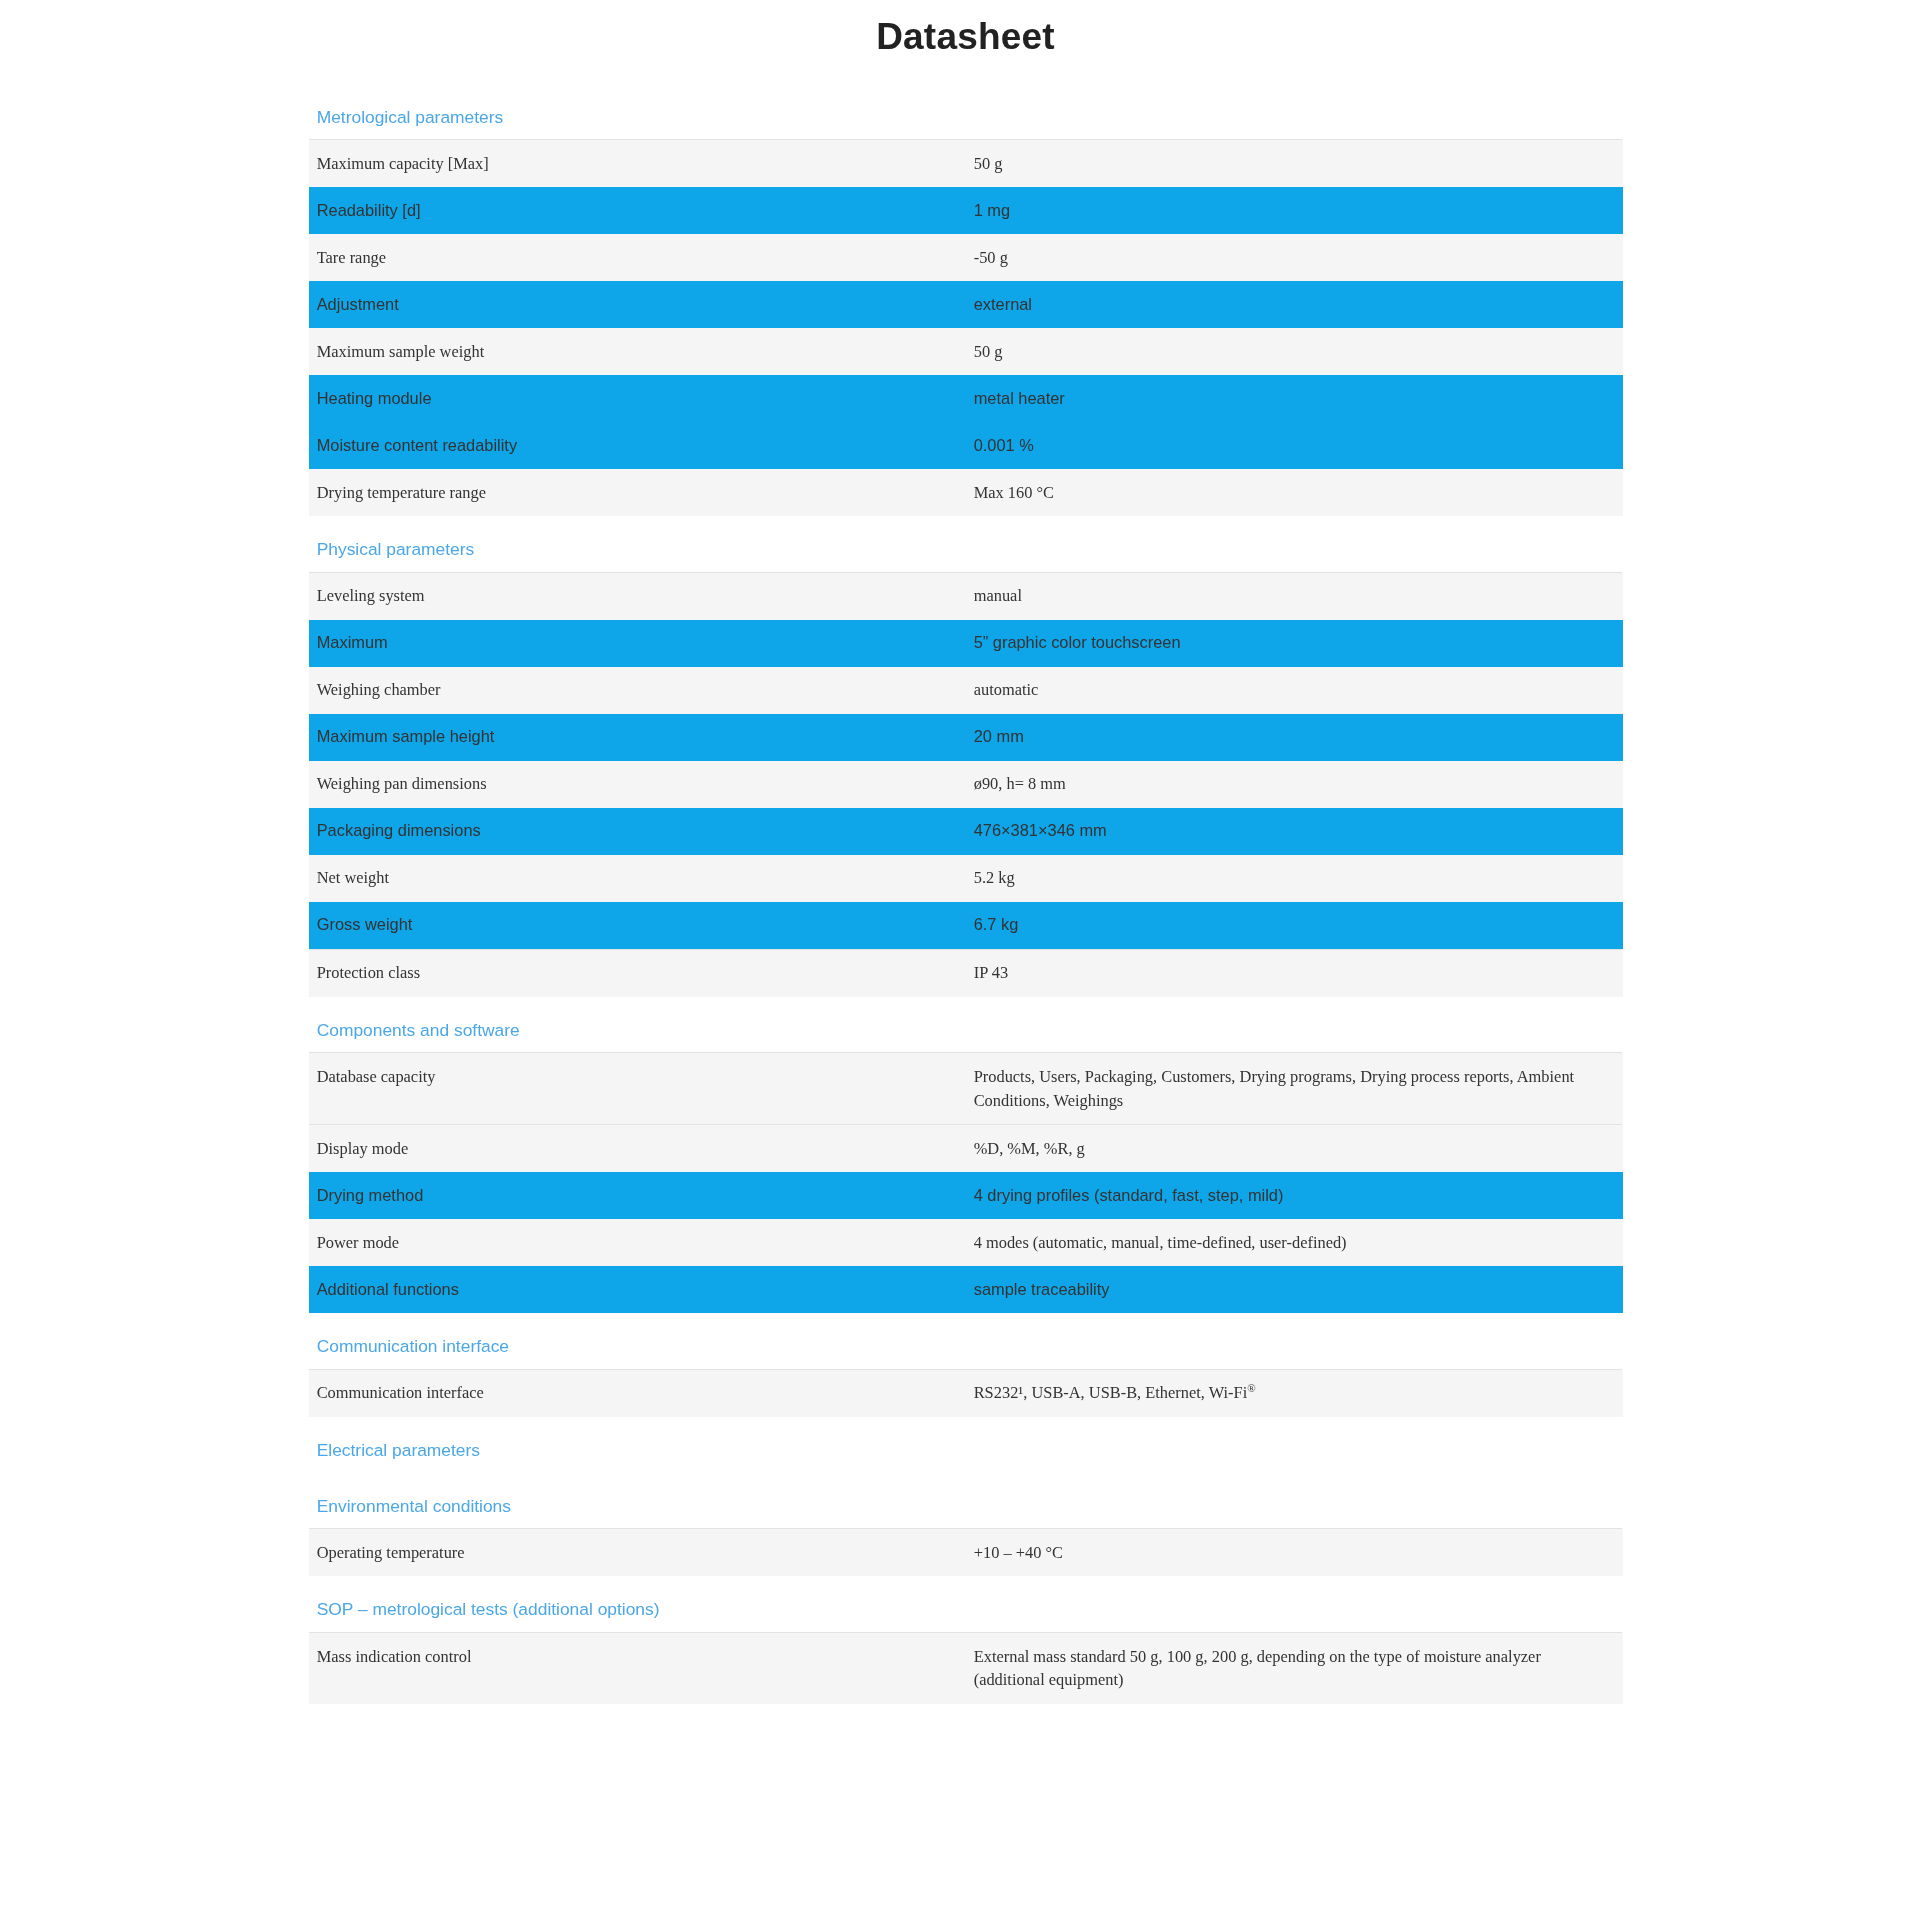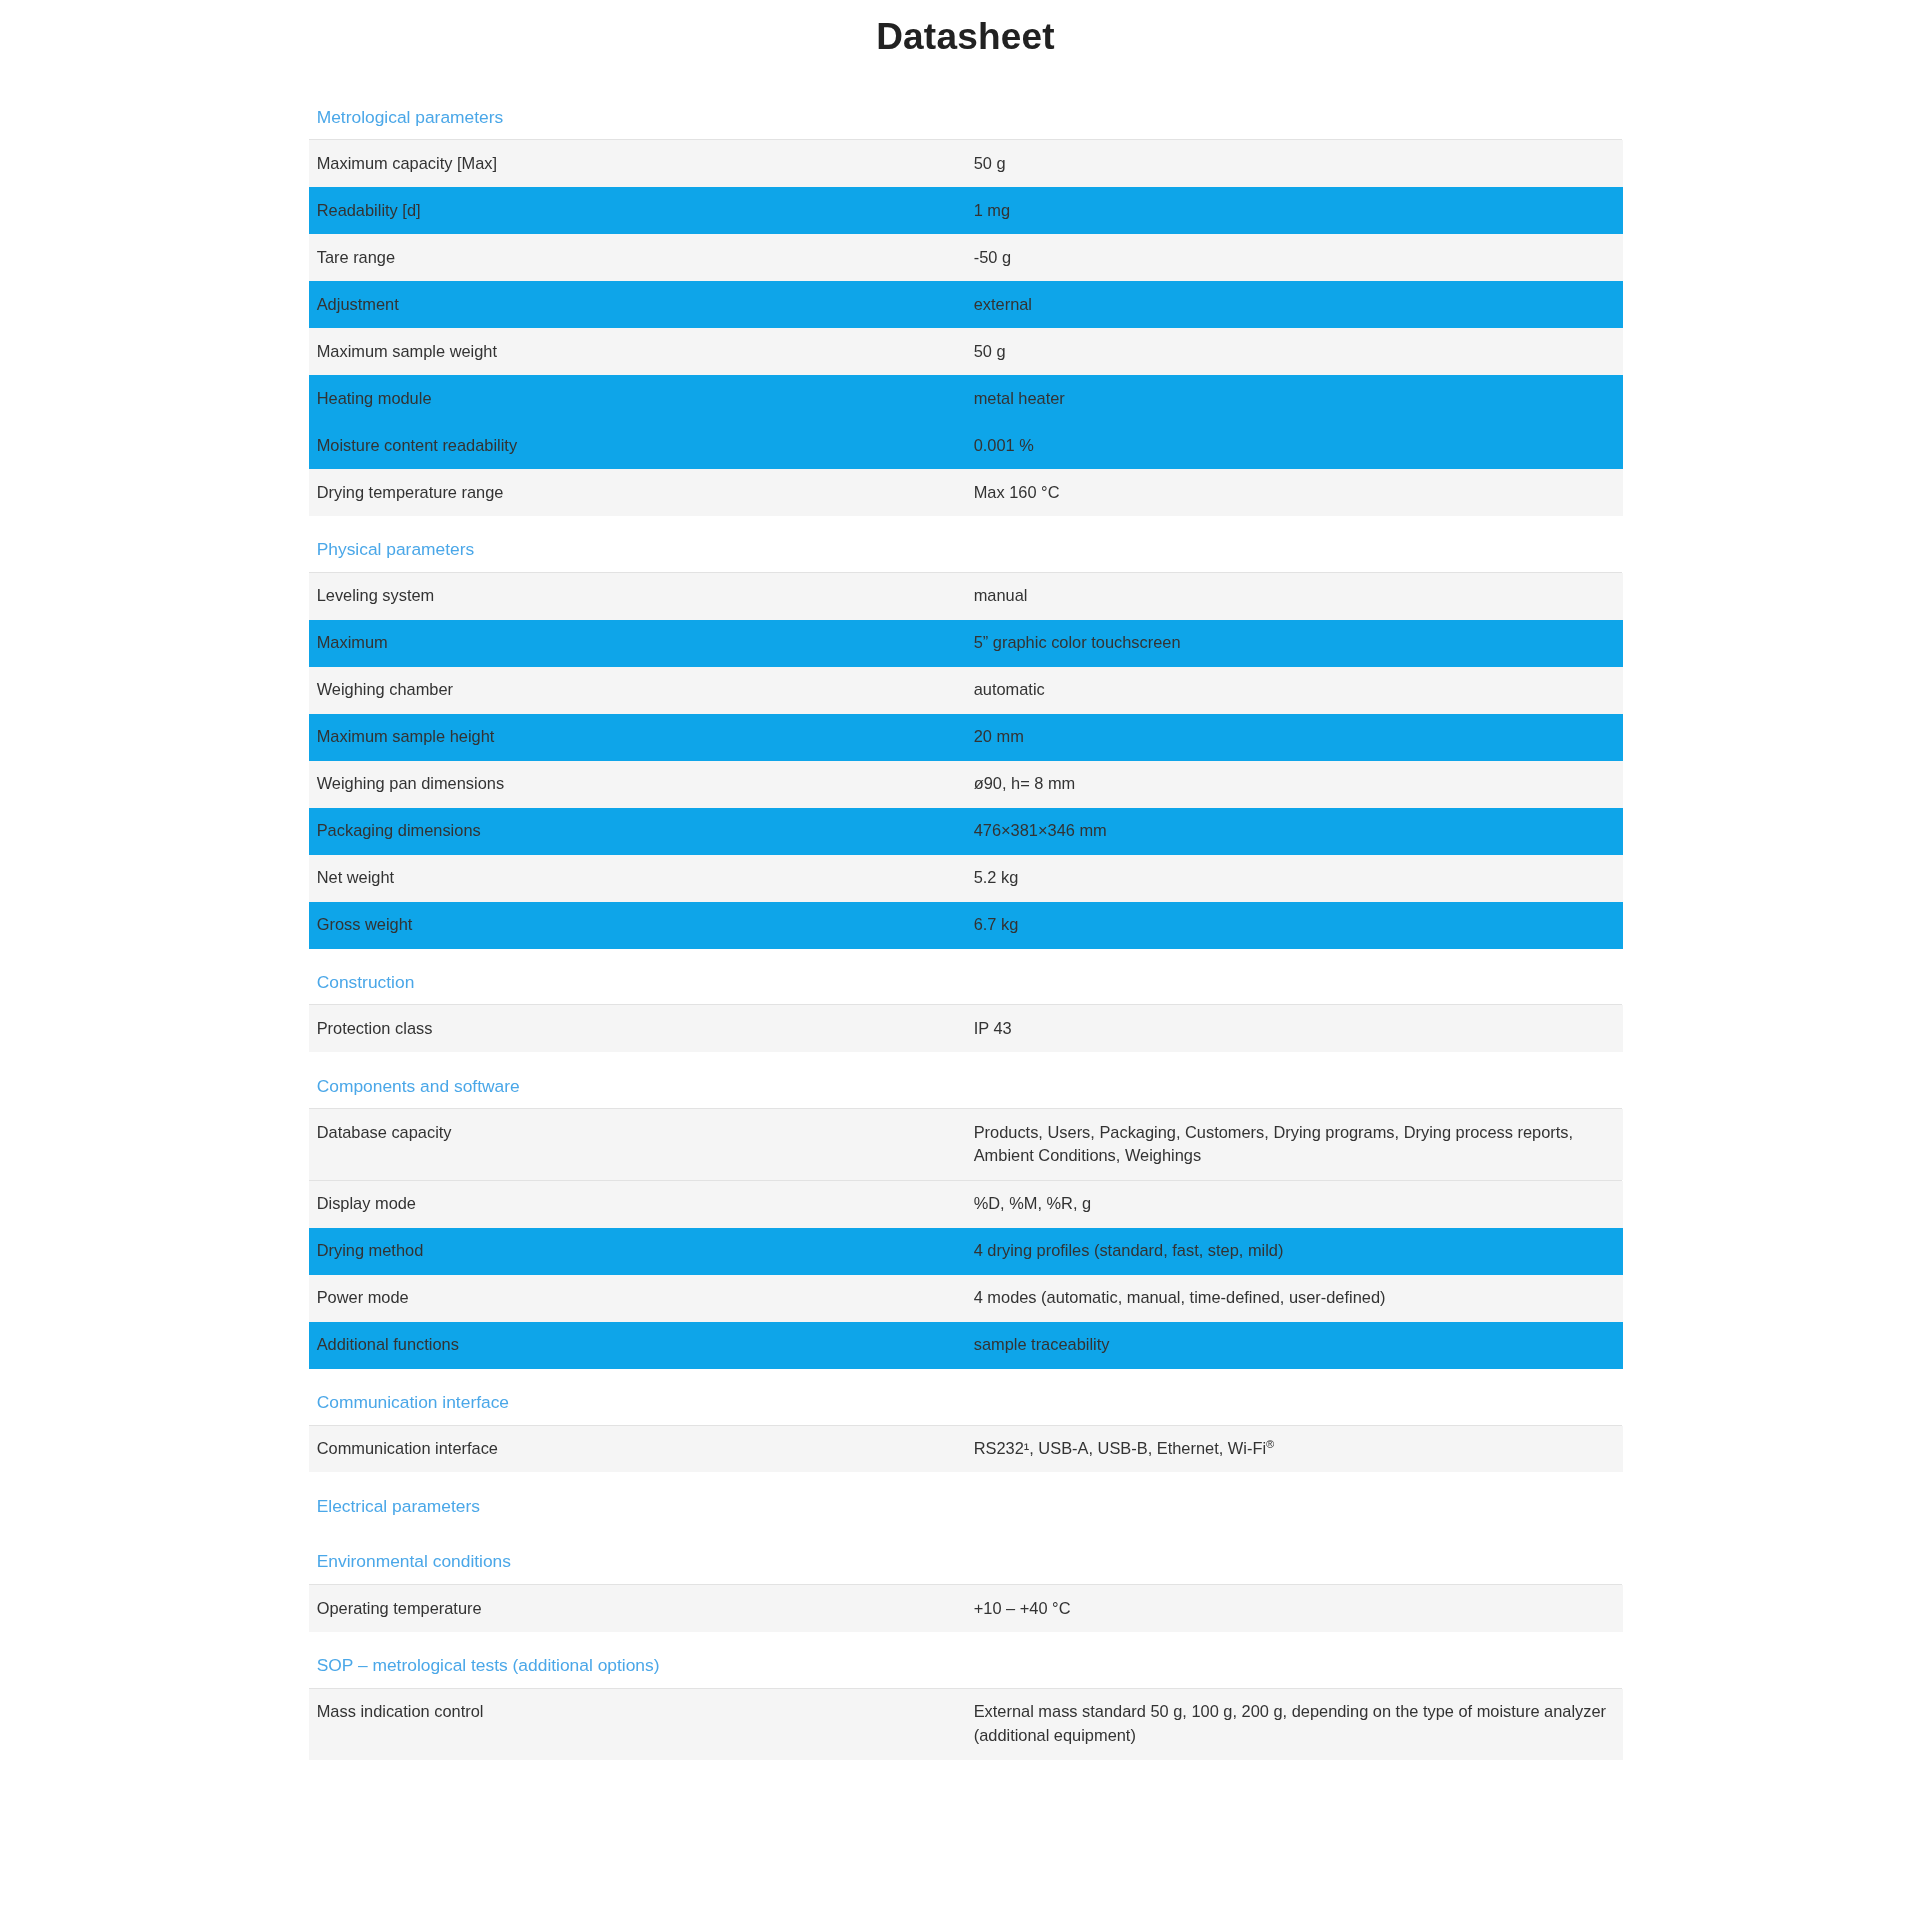--- a/index.html
+++ b/index.html
@@ -37,21 +37,21 @@
     font-weight: 400;
     padding: 9.7px 7.7px 11.6px 7.7px;
     margin-top: 13.5px;
   }
   .section-heading.first { margin-top: 0; }
   table.spec {
     width: 100%;
     border-collapse: collapse;
     table-layout: fixed;
   }
-  table.spec tr.row-even { background: #f5f5f5; }
+  table.spec tr.row-even { background: #f5f5f5; font-family: Liberation Serif, serif; }
   table.spec tr.row-odd  { background: #0ea5e9; }
   table.spec td {
     padding: 11.6px 7.7px;
     font-size: 16.4px;
     line-height: 1.45;
     vertical-align: top;
     color: #333333;
   }
   table.spec td.label { width: 657px; }
   table.spec td.value { width: 657px; }
@@ -146,21 +146,20 @@
                 </tr>
                 <tr class="row-odd">
                   <td class="label">Gross weight</td>
                   <td class="value">6.7 kg</td>
                 </tr>
               </tbody>
             </table>
           </div>
         </div>
         <div>
-          <div class="section-heading">Construction</div>
           <div class="sec-block">
             <table class="spec">
               <tbody>
                 <tr class="row-even">
                   <td class="label">Protection class</td>
                   <td class="value">IP 43</td>
                 </tr>
               </tbody>
             </table>
           </div>

